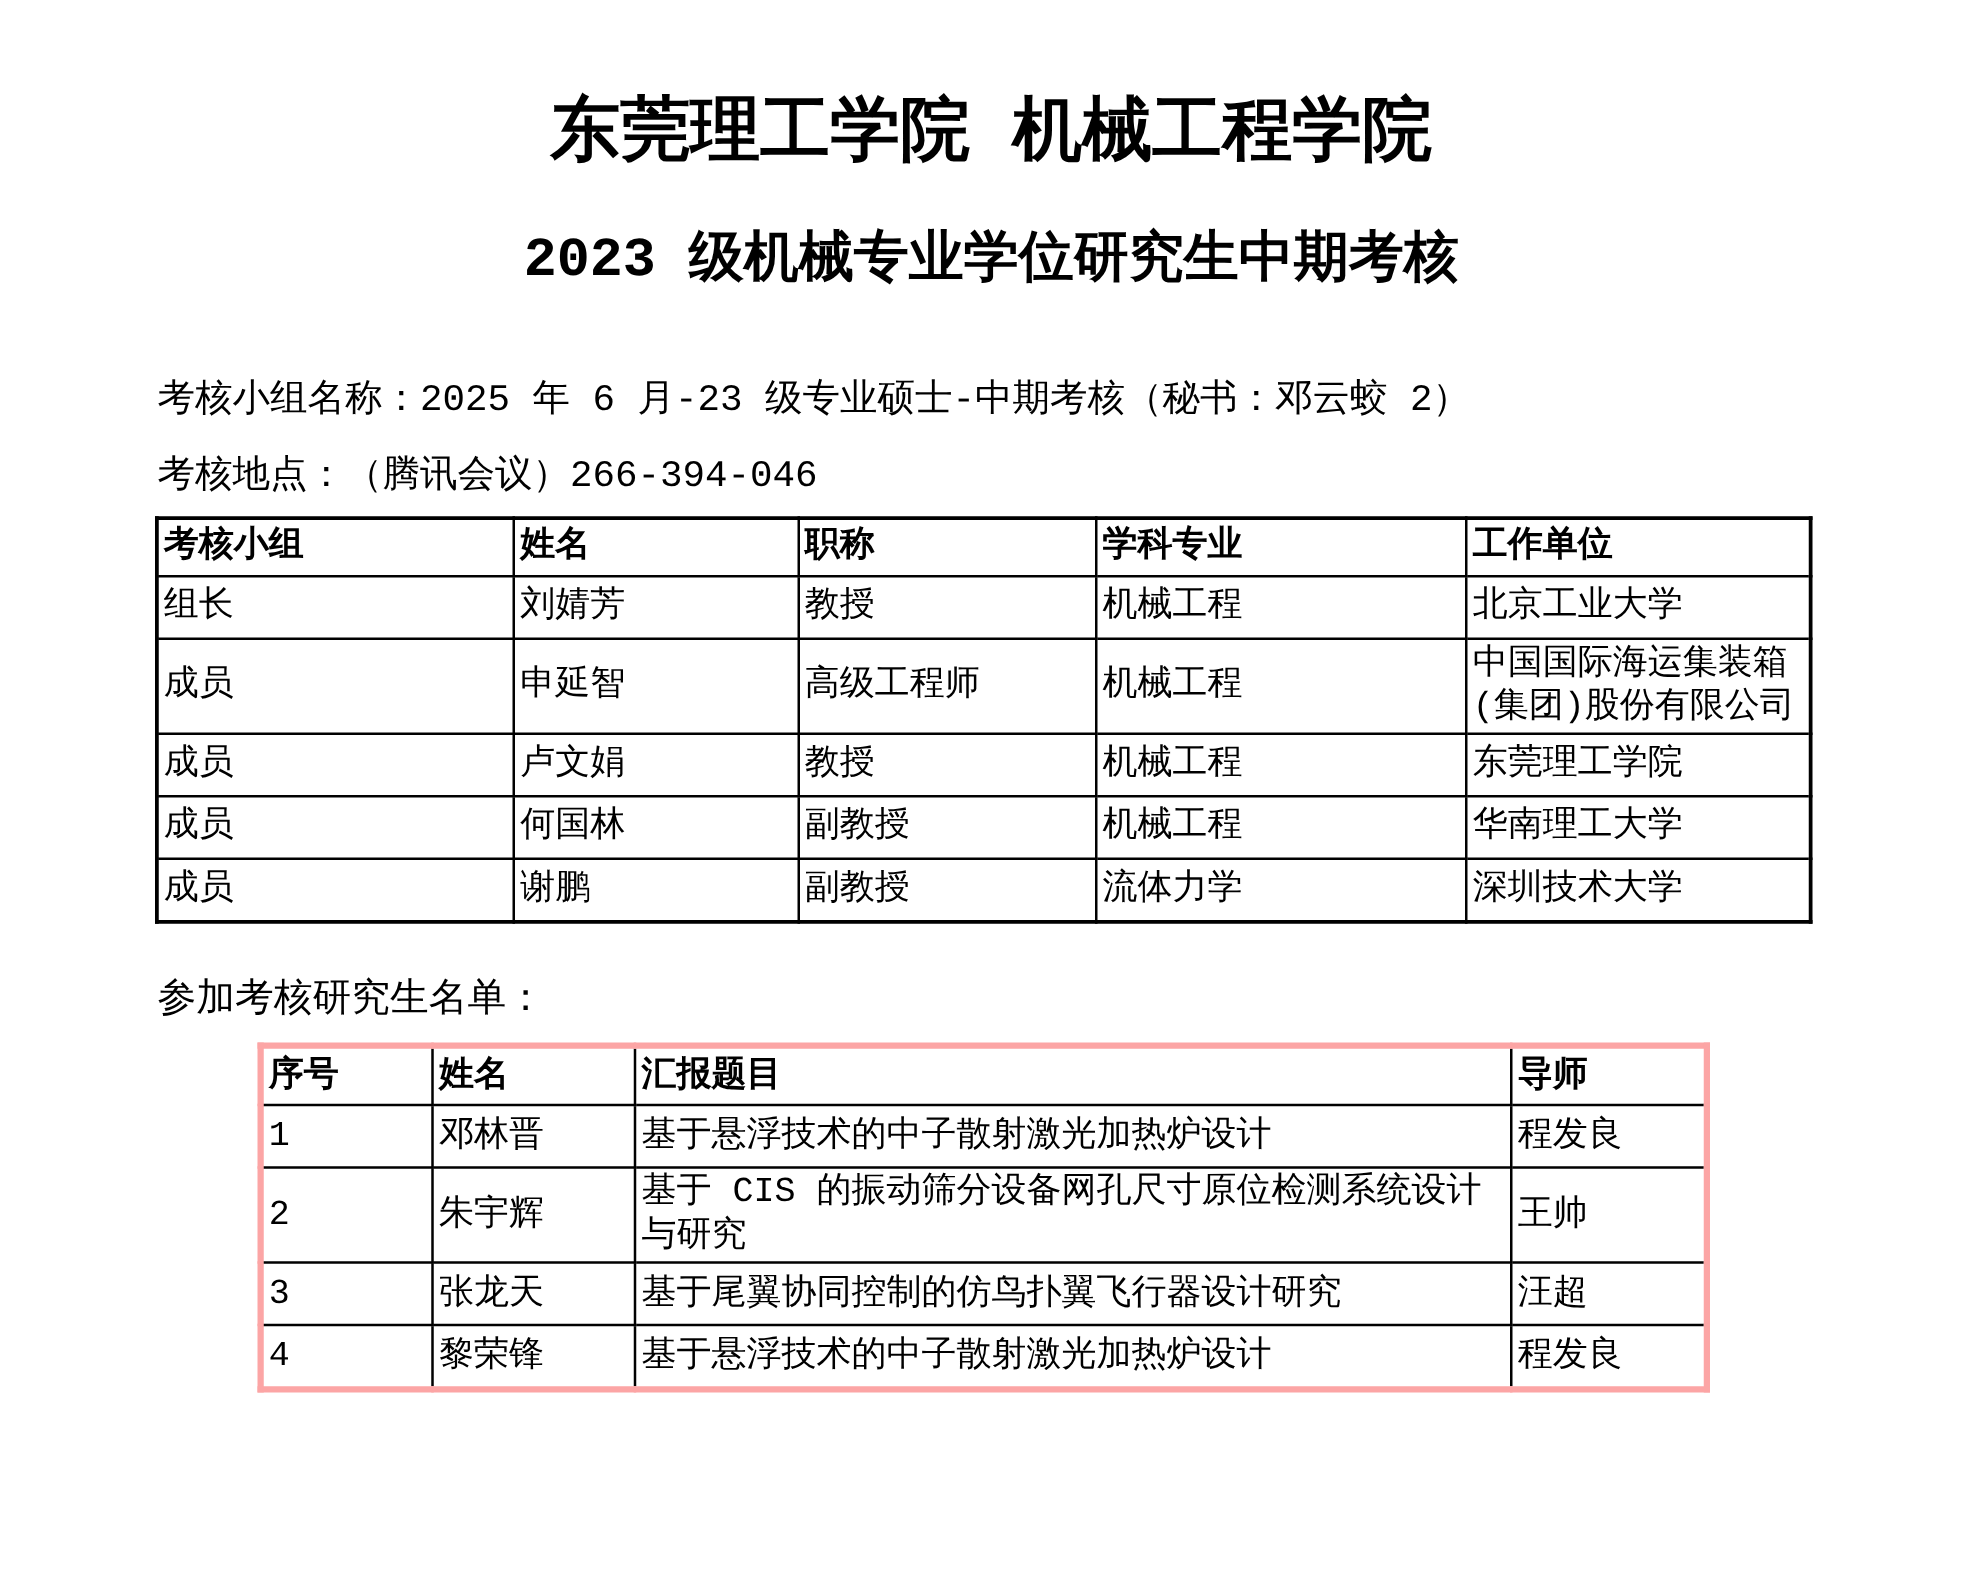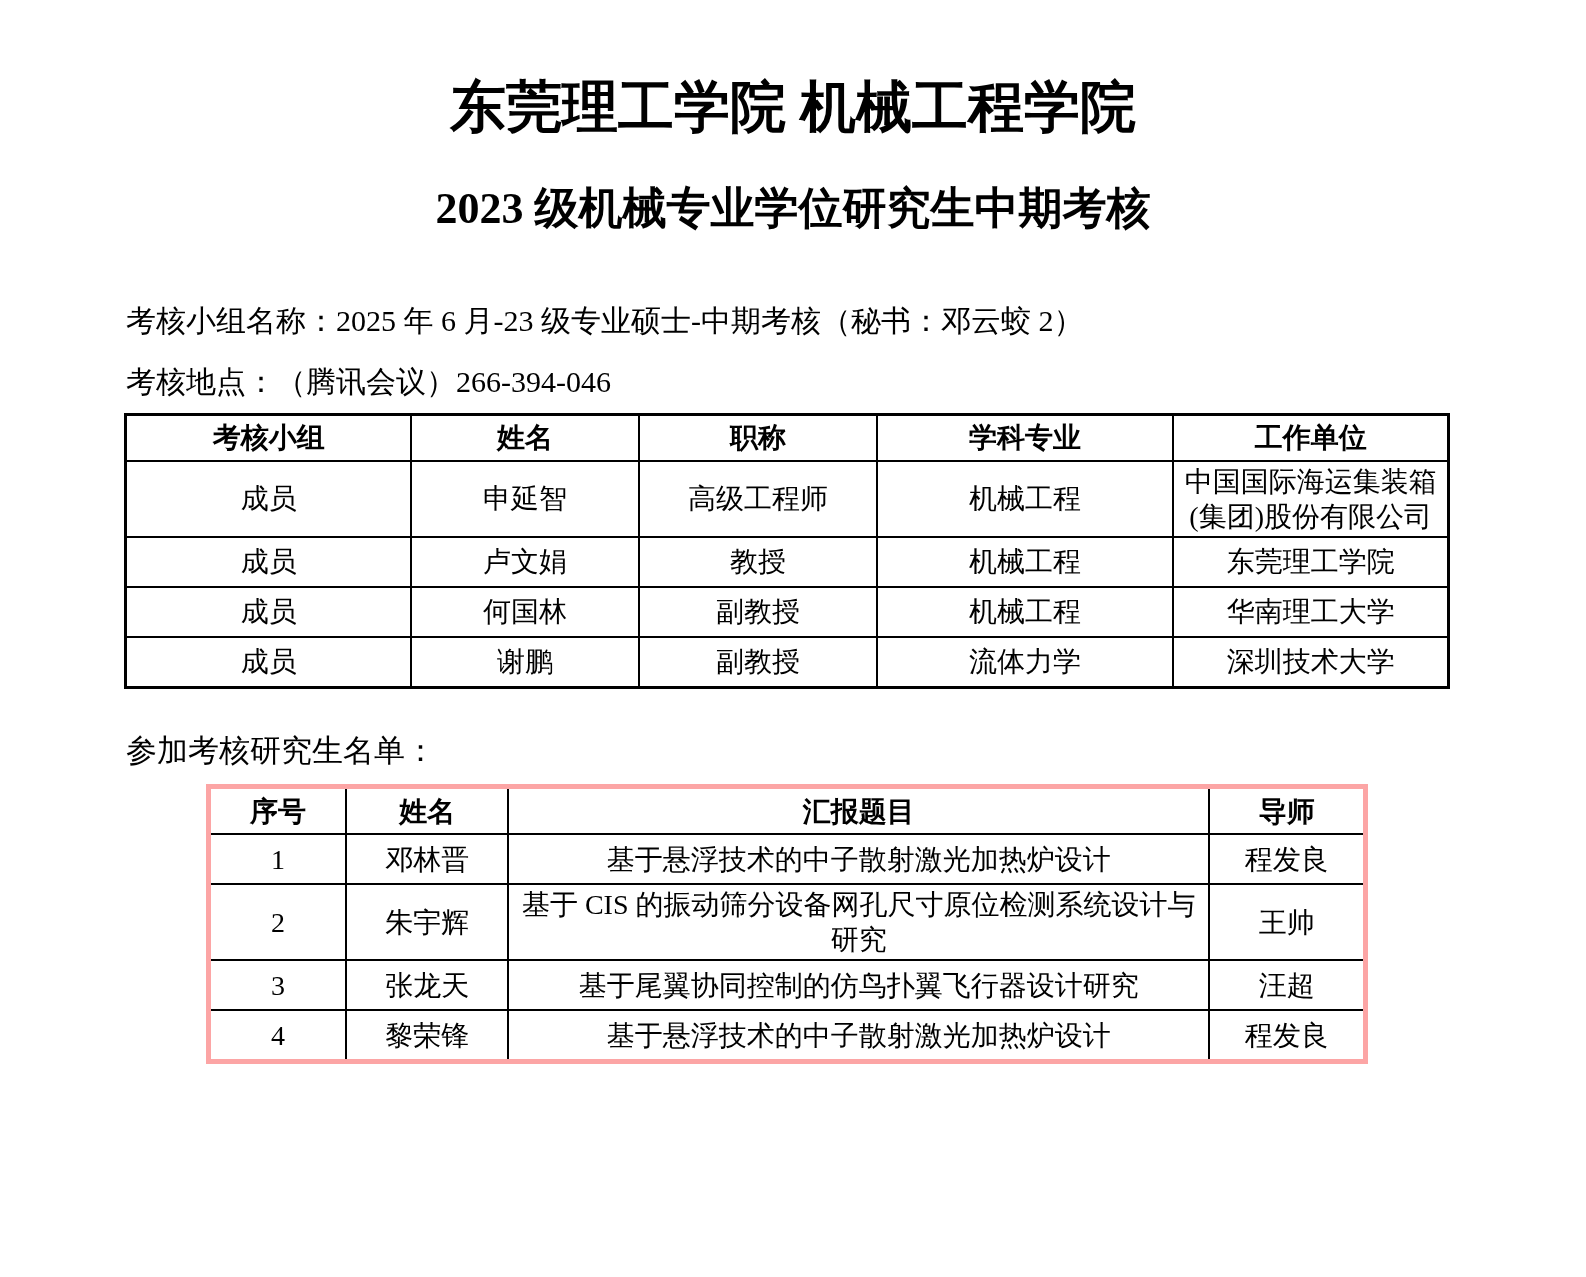--- a/index.html
+++ b/index.html
@@ -1,21 +1,21 @@
 <!DOCTYPE html>
 <html><head>
 <meta charset="utf-8">
 <style>
   html,body{margin:0;padding:0;background:#ffffff;}
   .page{
     position:relative;
     width:1586px;height:1277px;
     background:#ffffff;
     color:#000000;
-    font-family:Liberation Serif, serif;
+    font-family:Liberation Mono, monospace;
     overflow:hidden;
     box-sizing:border-box;
   }
   .title{
     margin:0;
     padding-top:74px;
     text-align:center;
     font-size:56px;
     font-weight:bold;
     line-height:1.2;
@@ -43,21 +43,21 @@
     font-size:31px;
     line-height:1.4;
   }
   .section-label.students{ margin-top:40px; }
   table{
     border-collapse:collapse;
     table-layout:fixed;
   }
   th,td{
     border:2px solid #000;
-    text-align:center;
+    text-align:left;
     vertical-align:middle;
     font-size:28px;
     line-height:1.25;
     padding:2px 4px;
     overflow:hidden;
   }
   th{ font-weight:bold; height:40px; }
   td{ font-weight:normal; height:44px; }
   .committee{
     margin-top:10px;
@@ -96,20 +96,27 @@
         <col style="width:22.4%">
         <col style="width:20.8%">
       </colgroup>
       <tbody>
           <tr>
         <th>考核小组</th>
         <th>姓名</th>
         <th>职称</th>
         <th>学科专业</th>
         <th>工作单位</th>
+      </tr>
+      <tr>
+        <td>组长</td>
+        <td>刘婧芳</td>
+        <td>教授</td>
+        <td>机械工程</td>
+        <td>北京工业大学</td>
       </tr>
       <tr>
         <td>成员</td>
         <td>申延智</td>
         <td>高级工程师</td>
         <td>机械工程</td>
         <td>中国国际海运集装箱(集团)股份有限公司</td>
       </tr>
       <tr>
         <td>成员</td>

